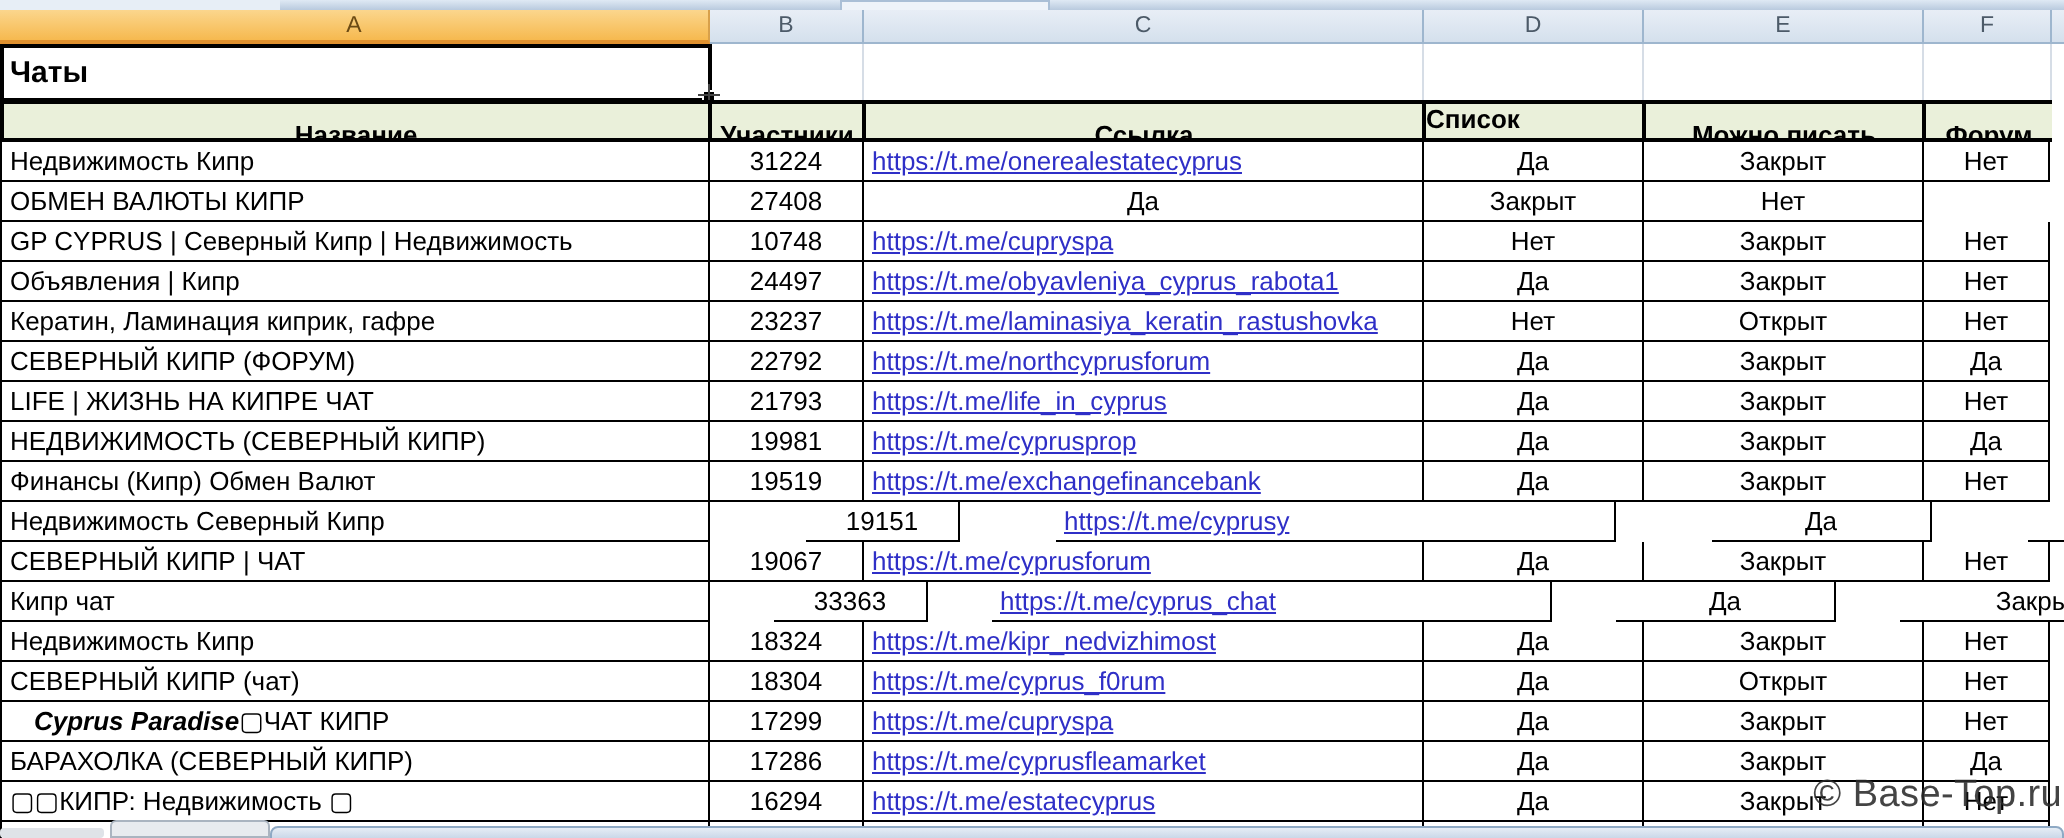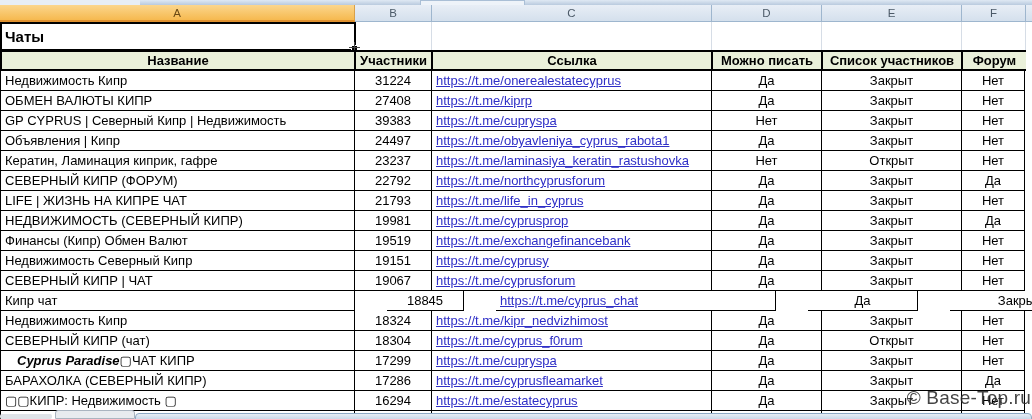--- a/index.html
+++ b/index.html
@@ -102,49 +102,46 @@
     <div class="cell" style="border-right:none;"></div>
   </div>
   <div class="sel-border"></div>
   <div class="fill-handle"></div>
   <div class="cursor-cross"></div>
 
   <div class="thead grid" style="grid-template-columns:354px 77px 280px 110px 140px 63px;">
     <div class="hcell">Название</div>
     <div class="hcell">Участники</div>
     <div class="hcell">Ссылка</div>
+    <div class="hcell">Список участников</div>
     <div class="hcell">Можно писать</div>
-    <div class="hcell">Список участников</div>
     <div class="hcell" style="border-right:none;">Форум</div>
   </div>
 
   <div id="tbody">
       <div class="trow grid" style="grid-template-columns: 354px 77px 280px 110px 140px 63px;">
         <div class="cell name">Недвижимость Кипр</div>
         <div class="cell num">31224</div>
         <div class="cell linkc">
           <a href="#">https://t.me/onerealestatecyprus</a>
         </div>
         <div class="cell mid">Да</div>
         <div class="cell mid">Закрыт</div>
         <div class="cell mid">Нет</div>
       </div>
       <div class="trow grid" style="grid-template-columns: 354px 77px 280px 110px 140px 63px;">
         <div class="cell name">ОБМЕН ВАЛЮТЫ КИПР</div>
         <div class="cell num">27408</div>
-        <div class="cell linkc">
-          <a href="#">https://t.me/kiprp</a>
-        </div>
         <div class="cell mid">Да</div>
         <div class="cell mid">Закрыт</div>
         <div class="cell mid">Нет</div>
       </div>
       <div class="trow grid" style="grid-template-columns: 354px 77px 280px 110px 140px 63px;">
         <div class="cell name">GP CYPRUS | Северный Кипр | Недвижимость</div>
-        <div class="cell num">39383</div>
+        <div class="cell num">10748</div>
         <div class="cell linkc">
           <a href="#">https://t.me/cupryspa</a>
         </div>
         <div class="cell mid">Нет</div>
         <div class="cell mid">Закрыт</div>
         <div class="cell mid">Нет</div>
       </div>
       <div class="trow grid" style="grid-template-columns: 354px 77px 280px 110px 140px 63px;">
         <div class="cell name">Объявления | Кипр</div>
         <div class="cell num">24497</div>
@@ -198,21 +195,21 @@
       <div class="trow grid" style="grid-template-columns: 354px 77px 280px 110px 140px 63px;">
         <div class="cell name">Финансы (Кипр) Обмен Валют</div>
         <div class="cell num">19519</div>
         <div class="cell linkc">
           <a href="#">https://t.me/exchangefinancebank</a>
         </div>
         <div class="cell mid">Да</div>
         <div class="cell mid">Закрыт</div>
         <div class="cell mid">Нет</div>
       </div>
-      <div class="trow grid" style="grid-template-columns: 354px 77px 280px 110px 140px 63px;">
+      <div class="trow grid" style="grid-template-columns: 354px 77px 280px 110px 140px 63px; gap: 48px;">
         <div class="cell name">Недвижимость Северный Кипр</div>
         <div class="cell num">19151</div>
         <div class="cell linkc">
           <a href="#">https://t.me/cyprusy</a>
         </div>
         <div class="cell mid">Да</div>
         <div class="cell mid">Закрыт</div>
         <div class="cell mid">Нет</div>
       </div>
       <div class="trow grid" style="grid-template-columns: 354px 77px 280px 110px 140px 63px;">
@@ -220,21 +217,21 @@
         <div class="cell num">19067</div>
         <div class="cell linkc">
           <a href="#">https://t.me/cyprusforum</a>
         </div>
         <div class="cell mid">Да</div>
         <div class="cell mid">Закрыт</div>
         <div class="cell mid">Нет</div>
       </div>
       <div class="trow grid" style="grid-template-columns: 354px 77px 280px 110px 140px 63px; gap: 32px;">
         <div class="cell name">Кипр чат</div>
-        <div class="cell num">18845</div>
+        <div class="cell num">33363</div>
         <div class="cell linkc">
           <a href="#">https://t.me/cyprus_chat</a>
         </div>
         <div class="cell mid">Да</div>
         <div class="cell mid">Закрыт</div>
         <div class="cell mid">Нет</div>
       </div>
       <div class="trow grid" style="grid-template-columns: 354px 77px 280px 110px 140px 63px;">
         <div class="cell name">Недвижимость Кипр</div>
         <div class="cell num">18324</div>

